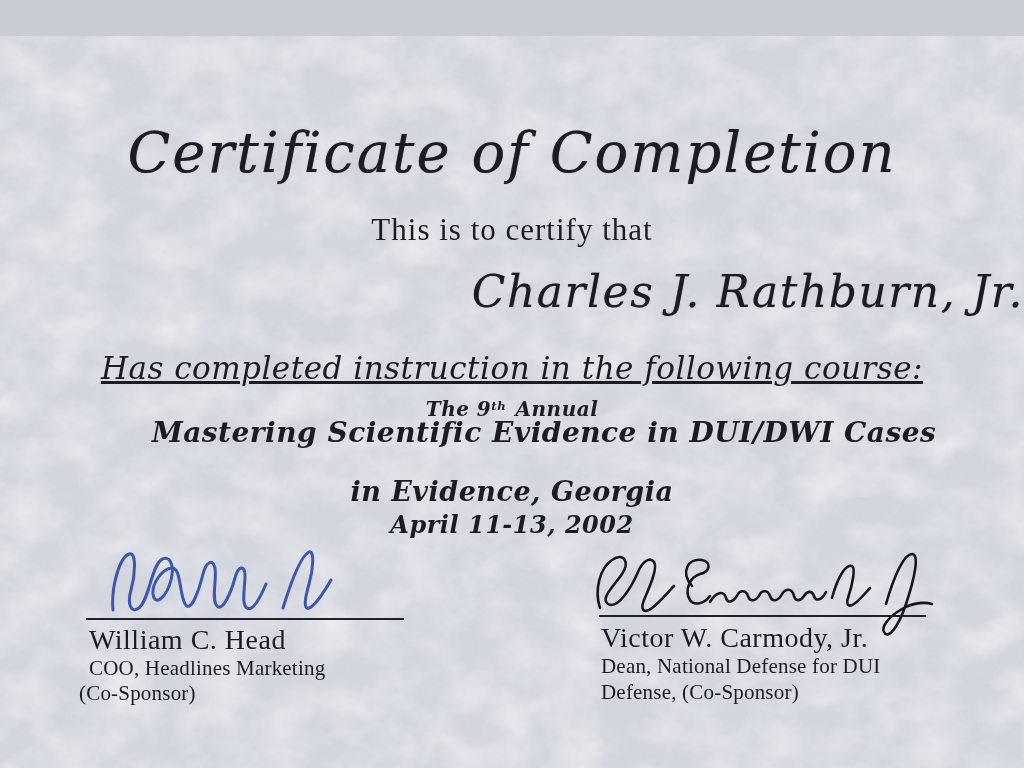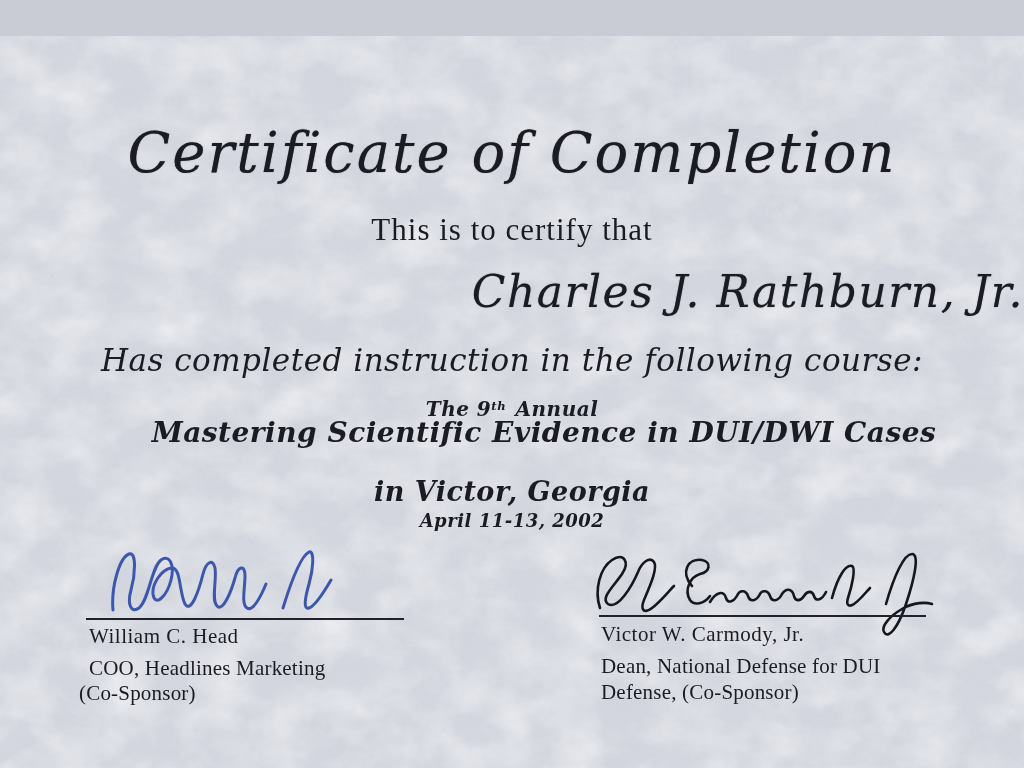--- a/index.html
+++ b/index.html
@@ -16,36 +16,36 @@
   .content{position:absolute;left:0;top:0;width:1024px;height:768px;}
   .line{position:absolute;left:0;width:1024px;text-align:center;white-space:nowrap;}
   .script{
     font-family:"DejaVu Serif", serif;
     font-style:italic;
     letter-spacing:1px;
   }
   .title{top:84px;font-size:56px;font-weight:500;letter-spacing:2px;text-shadow:0 0 1px rgba(22,23,30,.55);}
   .certify{top:176px;font-size:31px;letter-spacing:1px;}
   .recipient{top:230px;font-size:44px;letter-spacing:1.5px;text-shadow:0 0 1px rgba(22,23,30,.5);text-align:right;}
-  .statement{top:306px;font-family:"DejaVu Serif",serif;font-style:italic;font-size:31px;letter-spacing:.5px;}
+  .statement{top:314px;font-family:"DejaVu Serif",serif;font-style:italic;font-size:31px;letter-spacing:.5px;text-decoration:underline;}
   .course{font-family:"DejaVu Serif",serif;font-style:italic;font-weight:600;letter-spacing:.5px;}
   .course-1{top:361px;font-size:20px;}
   .course-2{top:380px;font-size:28px;padding-left:32px;}
   .course-3{top:440px;font-size:27px;}
-  .course-4{top:474px;font-size:18px;}
+  .course-4{top:474px;font-size:24px;}
   .ordinal{font-size:.58em;vertical-align:.55em;margin-right:2px;}
   .sig-svg{position:absolute;pointer-events:none;}
   .sig-left-svg{left:103px;top:506px;color:var(--sig-left-ink,#3c57ac);}
   .sig-right-svg{left:592px;top:510px;color:var(--sig-right-ink,#16171d);}
   .sig-svg path{fill:none;stroke:currentColor;stroke-linecap:round;stroke-linejoin:round;}
   .sigline{position:absolute;height:2px;background:var(--line,#20212a);}
   .sigline-left{left:86px;top:582px;width:318px;}
   .sigline-right{left:599px;top:579px;width:327px;}
   .sigtext{position:absolute;white-space:nowrap;color:var(--ink,#1b1c23);}
-  .sig-name{font-size:21px;letter-spacing:.5px;}
+  .sig-name{font-size:28px;letter-spacing:.5px;}
   .sig-sub{font-size:21px;letter-spacing:.2px;}
   .nm-left{left:89px;top:588px;}
   .sub-left-1{left:89px;top:620px;}
   .sub-left-2{left:79px;top:645px;}
   .nm-right{left:601px;top:586px;}
   .sub-right-1{left:601px;top:618px;}
   .sub-right-2{left:601px;top:644px;}
 </style>
 </head>
 <body>
@@ -80,21 +80,21 @@
     <div class="line certify">This is to certify that</div>
 
     <div class="line script recipient">Charles J. Rathburn, Jr.</div>
 
     <div class="line statement">Has completed instruction in the following course:</div>
 
     <div class="line course course-1"><span>The 9</span><sup class="ordinal">th</sup><span> </span><span>Annual</span></div>
 
     <div class="line course course-2">Mastering Scientific Evidence in DUI/DWI Cases</div>
 
-    <div class="line course course-3">in Victor, Georgia</div>
+    <div class="line course course-3">in Evidence, Georgia</div>
 
     <div class="line course course-4">April 11-13, 2002</div>
 
     <svg class="sig-svg sig-left-svg" width="240" height="80" viewBox="0 0 240 80" aria-hidden="true">
       <path stroke-width="3" d="
         M10 68 C8 46 16 16 26 12 C34 9 32 34 28 48 C24 62 28 72 36 66
         C46 58 48 26 58 18 C66 12 72 22 68 38 C64 54 52 66 50 52
         C49 42 58 28 68 26 C78 24 76 50 82 62 C88 72 96 48 100 32
         C103 20 110 16 112 26 C114 38 108 58 114 64 C120 70 128 50 132 36
         C135 24 142 22 142 34 C142 46 138 62 144 66 C150 70 158 54 163 42"></path>

